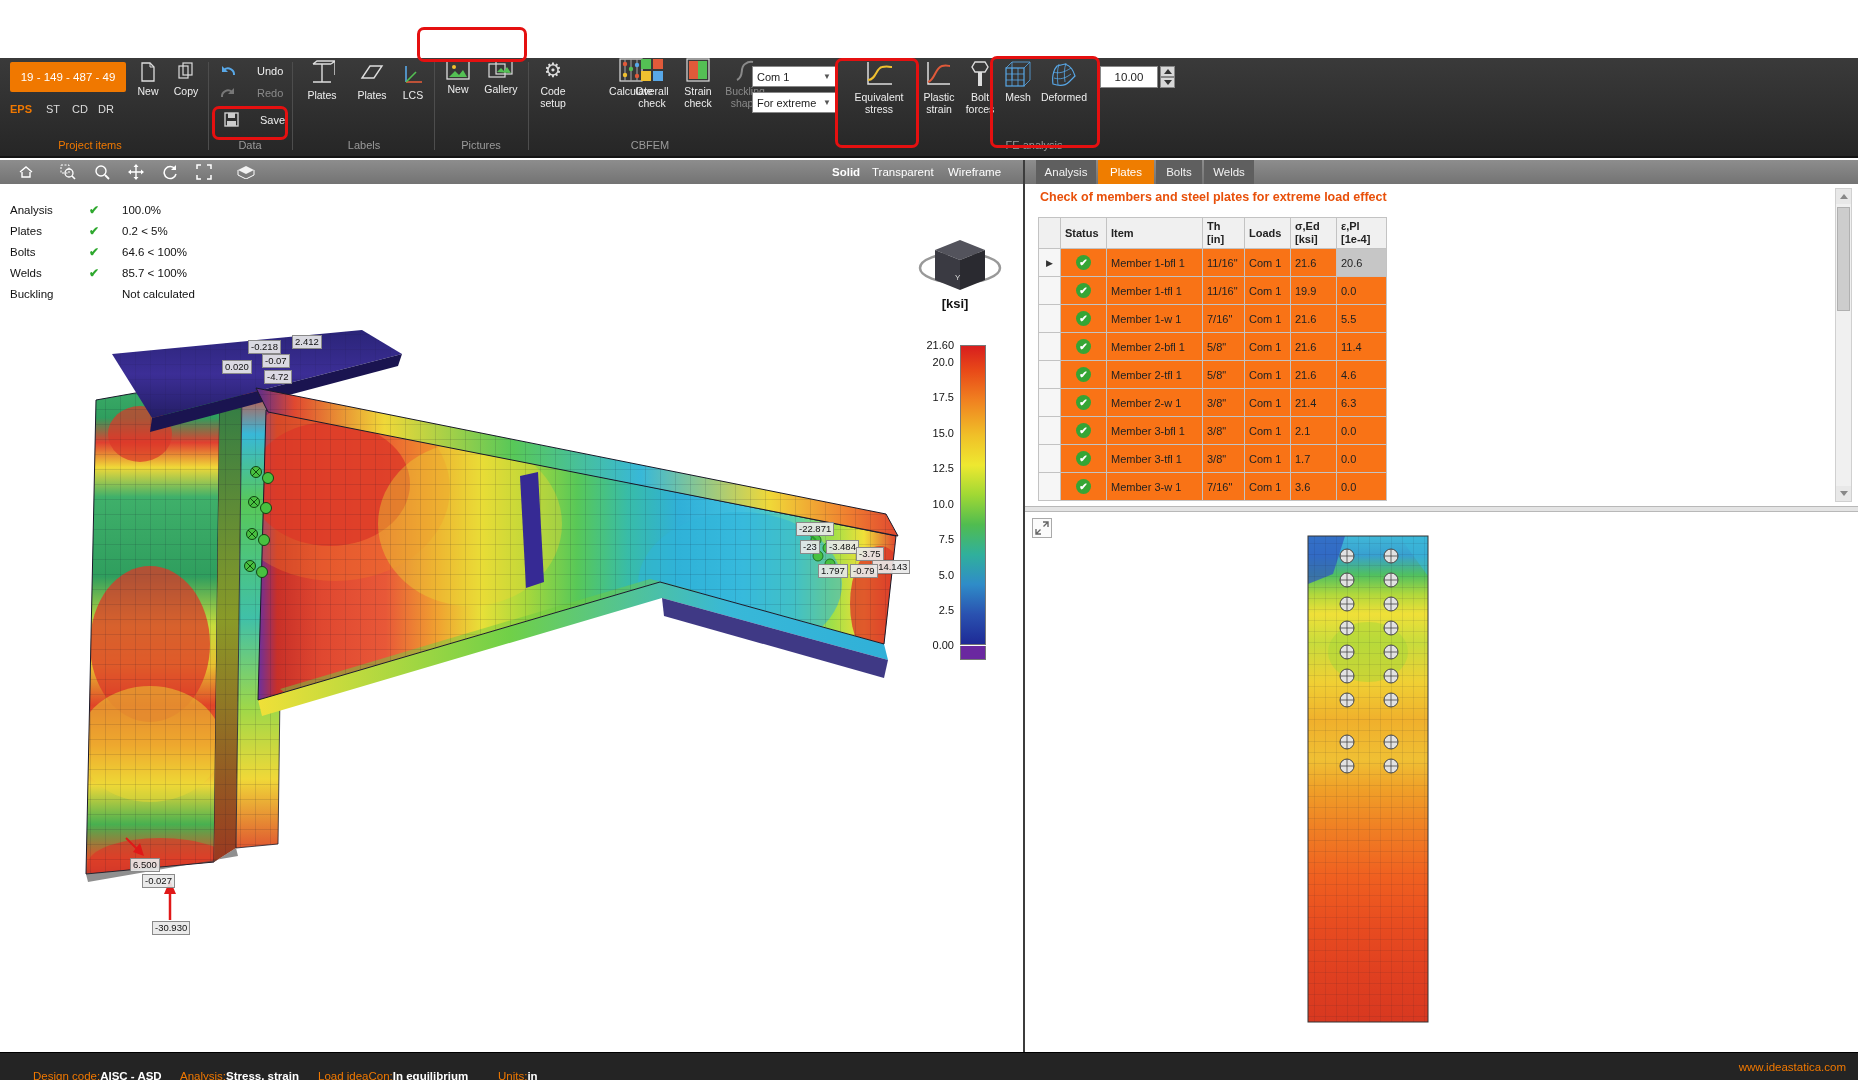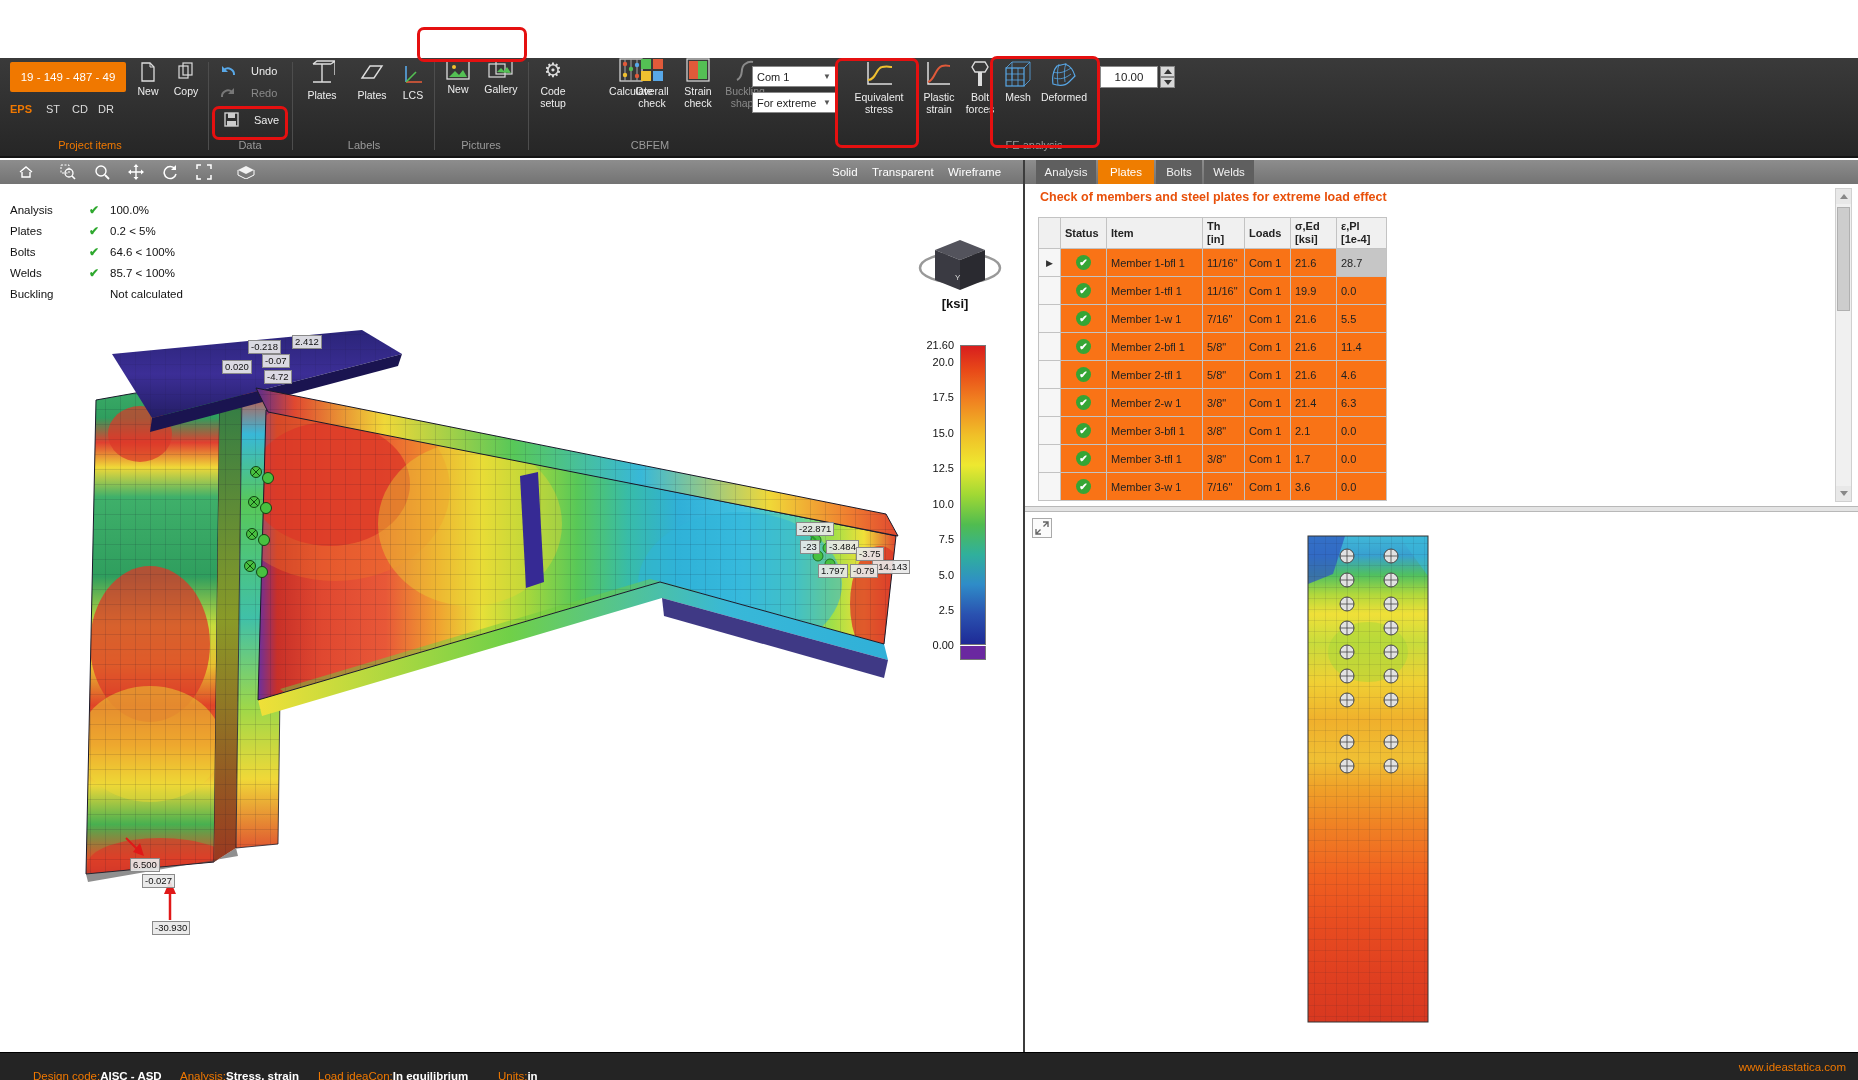--- a/index.html
+++ b/index.html
@@ -34,21 +34,21 @@
   .sep{position:absolute;top:4px;width:1px;height:88px;background:#4d4d4d}
   .grouplabel{position:absolute;top:81px;font-size:11px;color:#9a9a9a;text-align:center}
   .grouplabel.orange{color:#f07800}
   .itembox{position:absolute;left:10px;top:4px;width:116px;height:30px;background:#f07800;color:#fff;font-size:11.5px;
            display:flex;align-items:center;justify-content:center;border-radius:2px}
   .mode{position:absolute;top:45px;font-size:11px;color:#ddd}
   .mode.sel{color:#f07800;font-weight:bold}
   .rbtn{position:absolute;display:flex;flex-direction:column;align-items:center;gap:3px;color:#eee;font-size:10.5px;
         text-align:center;line-height:1.15;cursor:default}
   .rbtn.dim{color:#8a8a8a}
-  .hbtn{position:absolute;display:flex;align-items:center;gap:15px;color:#eee;font-size:11px;cursor:default}
+  .hbtn{position:absolute;display:flex;align-items:center;gap:21px;color:#eee;font-size:11px;cursor:default}
   .hbtn.dim{color:#8a8a8a}
   .dd{position:absolute;width:84px;height:21px;background:#fff;color:#222;font-size:11px;border:1px solid #888;
       display:flex;align-items:center;padding:0 4px;justify-content:space-between}
   .dd .arr{font-size:8px;color:#555}
   .spinbox{position:absolute;width:58px;height:22px;background:#fff;color:#222;font-size:11.5px;border:1px solid #888;
            display:flex;align-items:center;justify-content:center}
   .spinarr{position:absolute;width:15px;height:11px;background:#d8d8d8;border:1px solid #888;color:#333;font-size:6px;
            display:flex;align-items:center;justify-content:center}
 
   
@@ -61,21 +61,21 @@
   .ptab{position:absolute;top:0;height:24px;display:flex;align-items:center;justify-content:center;color:#f2f2f2;
         font-size:11.5px;background:#5f5f5f;cursor:default}
   .ptab.active{background:#ef7d00;color:#fff}
 
   
   #viewport{position:absolute;left:0;top:184px;width:1023px;height:868px;background:#fff;overflow:hidden}
   #vdivider{position:absolute;left:1023px;top:160px;width:2px;height:892px;background:#3c3c3c;z-index:4}
   .sumrow{position:absolute;left:10px;height:16px;font-size:11.5px;color:#111;display:flex;align-items:center}
   .sumlabel{width:70px}
   .sumcheck{width:28px;color:#2ea82e;font-weight:bold;font-size:12px;text-align:center}
-  .sumval{margin-left:2px}
+  .sumval{margin-left:14px}
   .v3dlabel{position:absolute;font-size:9.5px;color:#111;background:rgba(232,232,232,.92);border:1px solid #8a8a8a;
             padding:0 2px;white-space:nowrap;line-height:1.25}
   .legendunit{position:absolute;left:915px;top:112px;width:80px;text-align:center;font-size:13px;font-weight:bold;color:#111}
   #legendbar{position:absolute;left:960px;top:161px;width:26px;height:300px;border:1px solid #777;
     background:linear-gradient(180deg,#d81e1e 0%,#e84818 8%,#f08020 18%,#f0c028 30%,#eee830 40%,#a0d834 50%,#50bc50 60%,#30b09c 70%,#2f8cc8 80%,#2a52b0 90%,#1e2a96 100%)}
   #legendpurple{position:absolute;left:960px;top:462px;width:26px;height:14px;background:#6a28a0;border:1px solid #777;border-top:none}
   .ltick{position:absolute;left:898px;width:56px;text-align:right;font-size:11px;color:#111}
 
   
   #panelTop{position:absolute;left:1025px;top:184px;width:833px;height:322px;background:#fff;overflow:hidden}
@@ -342,21 +342,21 @@
           <path d="M1 5V1h4M11 1h4v4M15 11v4h-4M5 15H1v-4" fill="none" stroke="#fff" stroke-width="1.5"></path>
         </svg>
       </div>
     <div class="vicon" style="left:236px">
         <svg width="18" height="14">
           <path d="M1 5l8-4 8 4-8 4z" fill="#fff" opacity=".9"></path>
           <path d="M1 5v5l8 4 8-4V5" fill="none" stroke="#fff"></path>
         </svg>
       </div>
 
-    <div class="vmode" style="left:826px;font-weight:normal">
+    <div class="vmode" style="left:826px;font-weight:bold">
         <span>Solid</span>
       </div>
     <div class="vmode" style="left:866px">
         <span>Transparent</span>
       </div>
     <div class="vmode" style="left:942px">
         <span>Wireframe</span>
       </div>
 
     <div class="ptab" style="left:1036px;width:60px">
@@ -619,21 +619,21 @@
                 <div>[1e-4]</div>
               </th>
         </tr>
         <tr>
           <td class="selcell">▶</td>
           <td class="c"><span class="okicon">✔</span></td>
           <td>Member 1-bfl 1</td>
           <td>11/16"</td>
           <td>Com 1</td>
           <td>21.6</td>
-          <td class="hlcell">28.7</td>
+          <td class="hlcell">20.6</td>
         </tr>
         <tr>
           <td class="selcell"></td>
           <td class="c"><span class="okicon">✔</span></td>
           <td>Member 1-tfl 1</td>
           <td>11/16"</td>
           <td>Com 1</td>
           <td>19.9</td>
           <td>0.0</td>
         </tr>

